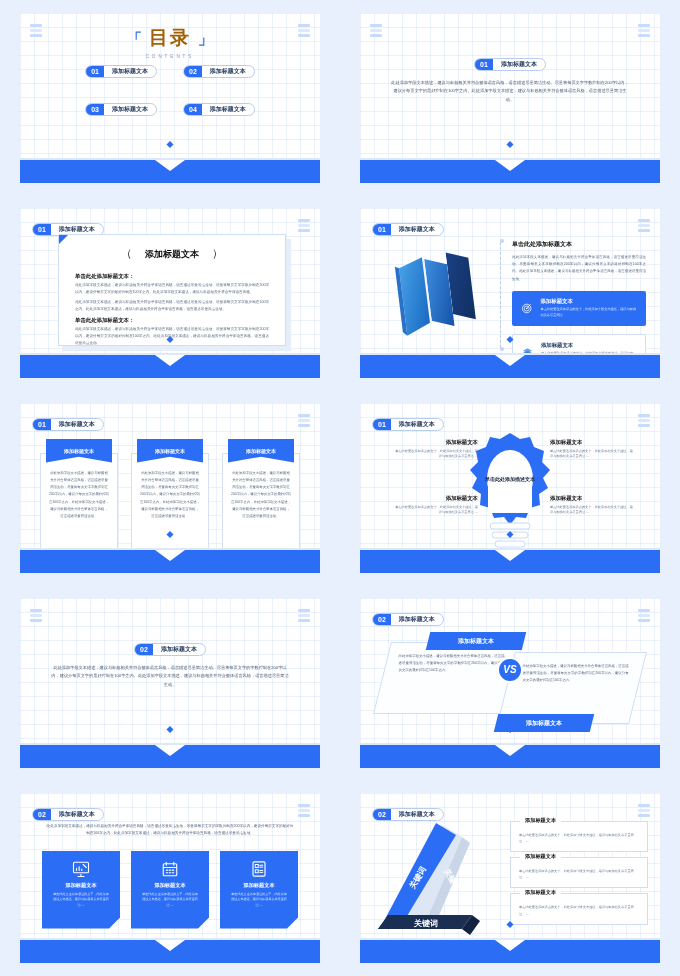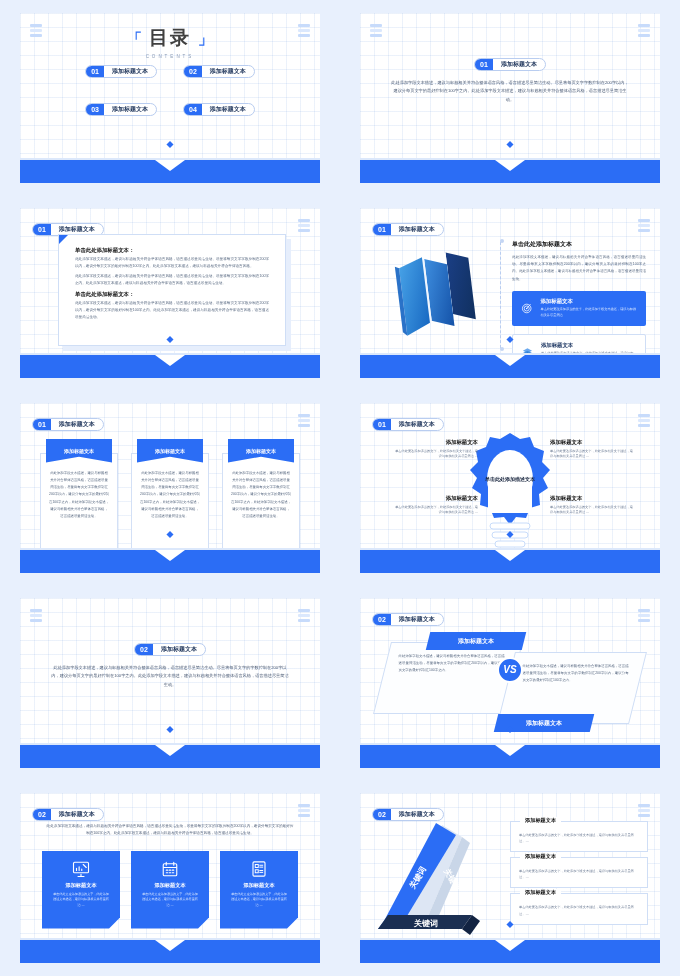--- a/index.html
+++ b/index.html
@@ -59,21 +59,21 @@
     display:block; height:3px; margin-bottom:2px;
     background:#c7dbfb; border-radius:1px;
   }
   .corner-orn i:nth-child(2){ background:#dbe8fd; }
   .corner-orn i:nth-child(3){ background:#c7dbfb; }
   .orn-tl { left:10px; top:11px; }
   .orn-tr { right:10px; top:11px; }
 
   
   .toc-title-wrap { position:absolute; top:12px; left:0; right:0; text-align:center; }
-  .toc-title { font-size:19px; font-weight:bold; letter-spacing:2px; color:#404040;
+  .toc-title { font-size:19px; font-weight:bold; letter-spacing:2px; color:#a16207;
                font-family:"DejaVu Serif","Liberation Serif",serif; display:inline-block; }
   .brk { color:#2b6df5; font-weight:bold; font-size:15px; vertical-align:middle; padding:0 7px; }
   .toc-sub { font-size:4.5px; letter-spacing:3px; color:#8a9bb5; margin-top:3px; }
 
   
   .pill {
     display:inline-flex; align-items:stretch;
     height:13px;
     border:1px solid #b9cdf0;
     border-radius:7px;
@@ -319,20 +319,23 @@
           </div>
         </div>
         <div class="corner-orn orn-tr">
             <i></i>
             <i></i>
             <i></i>
           </div>
 
         <div class="doc-card">
           <div class="tri-corner"></div>
+          <div class="doc-card-title">
+            <span class="paren">（</span><span>添加标题文本</span><span class="paren">）</span>
+          </div>
           <div class="doc-body">
             <div class="doc-h">单击此处添加标题文本：</div>
             <div class="doc-p">此处添加字段文本描述，建议与标题相关并符合整体语言风格，语言描述尽量简洁生动。尽量将每页文字字数控制在200字以内，建议分每页文字的最好控制在100字之内。此处添加字段文本描述，建议与标题相关并符合整体语言风格。</div>
             <div class="doc-p" style="margin-top:3px;">此处添加字段文本描述，建议与标题相关并符合整体语言风格，语言描述尽量简洁生动。尽量将每页文字字数控制在100字之内。此处添加字段文本描述，建议与标题相关并符合整体语言风格，语言描述尽量简洁生动。</div>
             <div class="doc-h">单击此处添加标题文本：</div>
             <div class="doc-p">此处添加字段文本描述，建议与标题相关并符合整体语言风格，语言描述尽量简洁生动。尽量将每页文字字数控制在200字以内，建议分每页文字的最好控制在100字之内。此处添加字段文本描述，建议与标题相关并符合整体语言风格，语言描述尽量简洁生动。</div>
           </div>
         </div>
       </div>
       <div class="diamond"></div>

